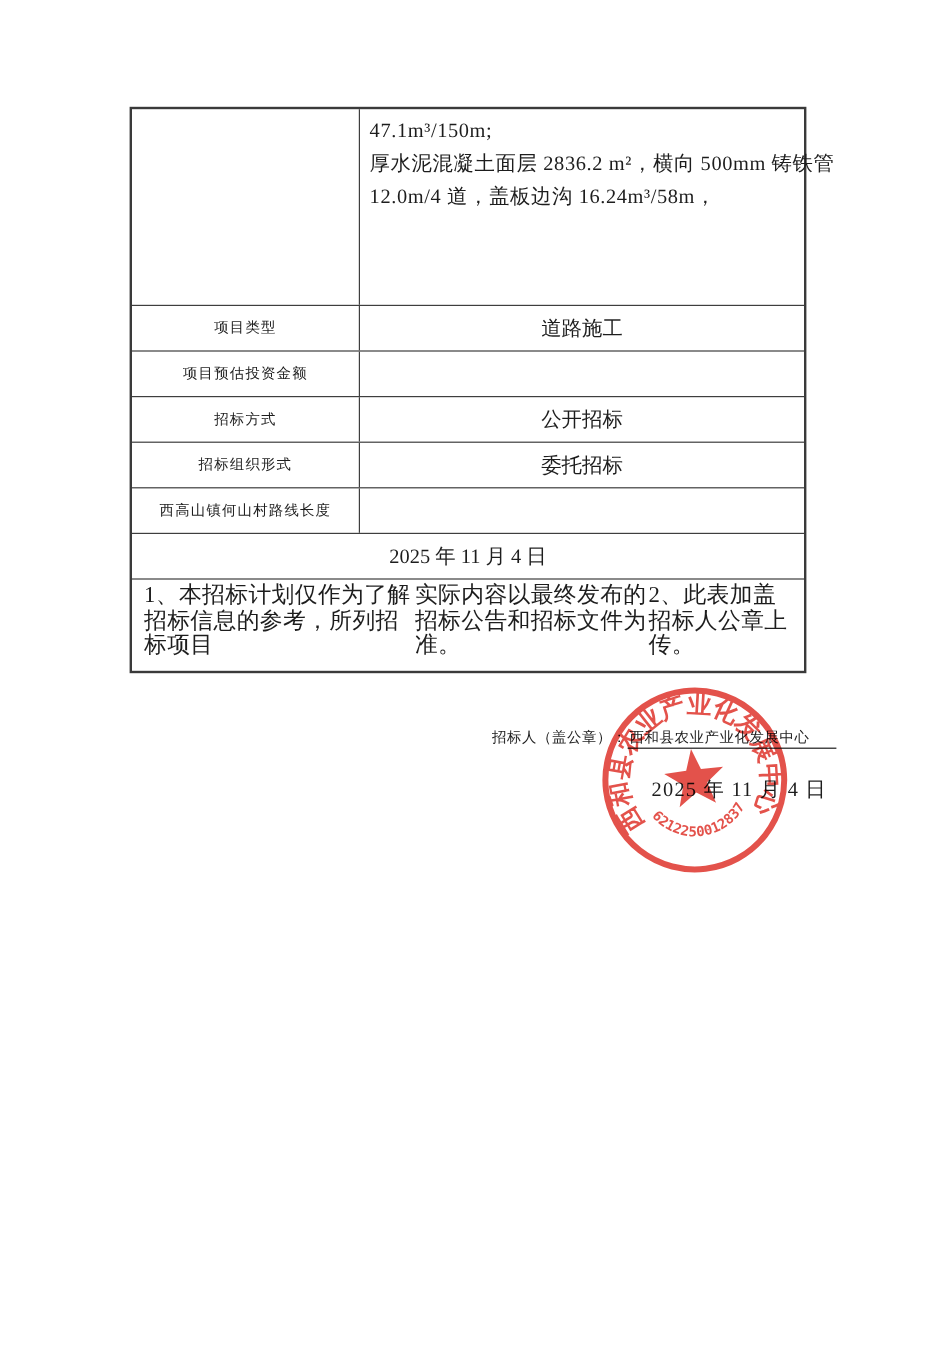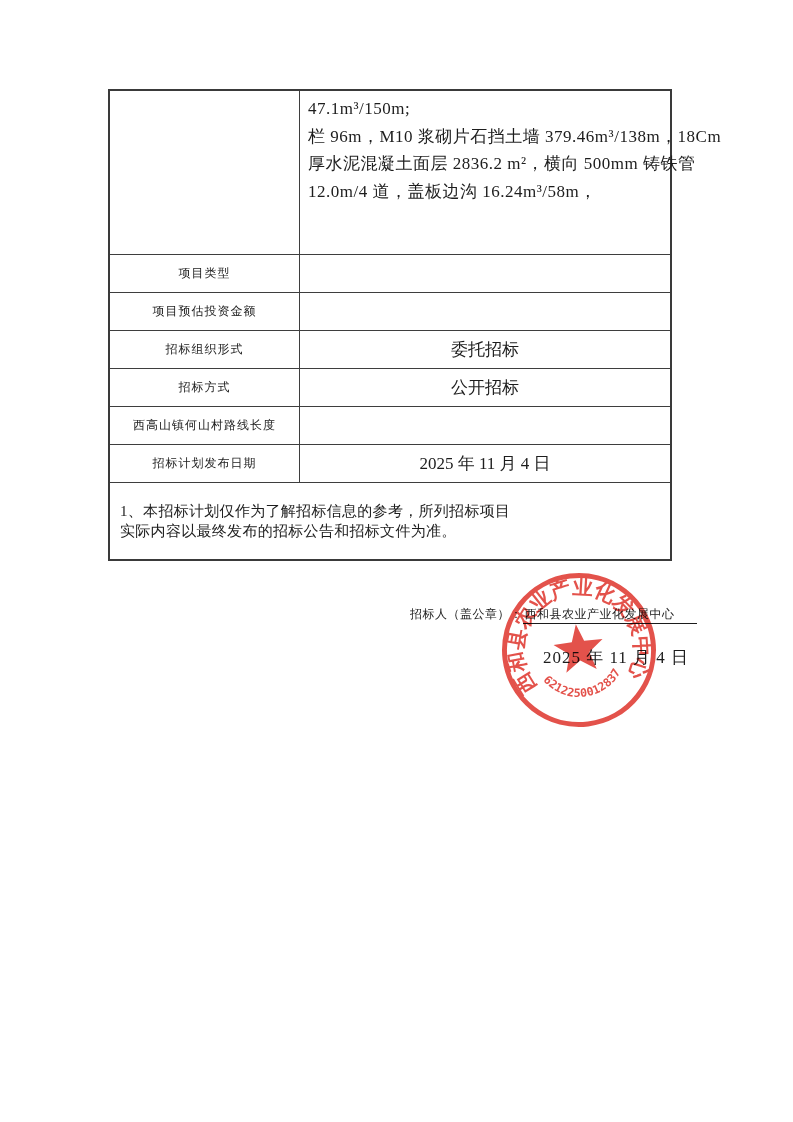--- a/index.html
+++ b/index.html
@@ -33,22 +33,22 @@
   }
   .row-cont{height:163px;}
   .row-std{height:38px;}
   .row-remark{height:77px;}
   .cont-text{
     flex-direction:column;align-items:flex-start;justify-content:flex-start;
     padding:4px 8px 0 8px;
   }
   .cont-line{line-height:27.5px;white-space:nowrap;letter-spacing:.5px;}
   .remark-text{
-    flex-direction:column;align-items:flex-start;justify-content:center;
-    padding:4px 10px;font-size:15px;
+    align-items:flex-start;justify-content:center;
+    padding:4px 10px;font-size:19px;
   }
   .remark-line{line-height:20.5px;letter-spacing:.3px;}
   
   .signature{
     position:absolute;left:364px;top:606px;
     font-size:12px;letter-spacing:.5px;white-space:nowrap;margin-left:46px;
   }
   .sig-name{
     border-bottom:1.5px solid #1c1c1c;
     padding:0 22px 2px 2px;
@@ -78,57 +78,57 @@
 <body>
 
 <div class="page">
 
   <div class="doc-table">
 
     <div class="t-row row-cont">
       <div class="t-label"></div>
       <div class="t-value cont-text">
         <div class="cont-line">47.1m³/150m;</div>
-        <div class="cont-line">栏 96m，M10 浆砌片石挡土墙 379.46m³/138m，18Cm</div>
         <div class="cont-line">厚水泥混凝土面层 2836.2 m²，横向 500mm 铸铁管</div>
         <div class="cont-line">12.0m/4 道，盖板边沟 16.24m³/58m，</div>
       </div>
     </div>
 
     <div class="t-row row-std">
       <div class="t-label">项目类型</div>
+      <div class="t-value">道路施工</div>
     </div>
 
     <div class="t-row row-std">
       <div class="t-label">项目预估投资金额</div>
+    </div>
+
+    <div class="t-row row-std">
+      <div class="t-label">招标方式</div>
+      <div class="t-value">公开招标</div>
     </div>
 
     <div class="t-row row-std">
       <div class="t-label">招标组织形式</div>
       <div class="t-value">委托招标</div>
     </div>
 
     <div class="t-row row-std">
-      <div class="t-label">招标方式</div>
-      <div class="t-value">公开招标</div>
-    </div>
-
-    <div class="t-row row-std">
       <div class="t-label">西高山镇何山村路线长度</div>
     </div>
 
     <div class="t-row row-std">
-      <div class="t-label">招标计划发布日期</div>
       <div class="t-value">2025 年 11 月 4 日</div>
     </div>
 
     <div class="t-row row-remark">
       <div class="t-value remark-text">
         <div class="remark-line">1、本招标计划仅作为了解招标信息的参考，所列招标项目</div>
         <div class="remark-line">实际内容以最终发布的招标公告和招标文件为准。</div>
+        <div class="remark-line">2、此表加盖招标人公章上传。</div>
       </div>
     </div>
 
   </div>
 
   <div class="signature">
     <span>招标人（盖公章）：</span><span class="sig-name">西和县农业产业化发展中心</span>
   </div>
 
   <div class="sig-date">2025 年 11 月 4 日</div>

